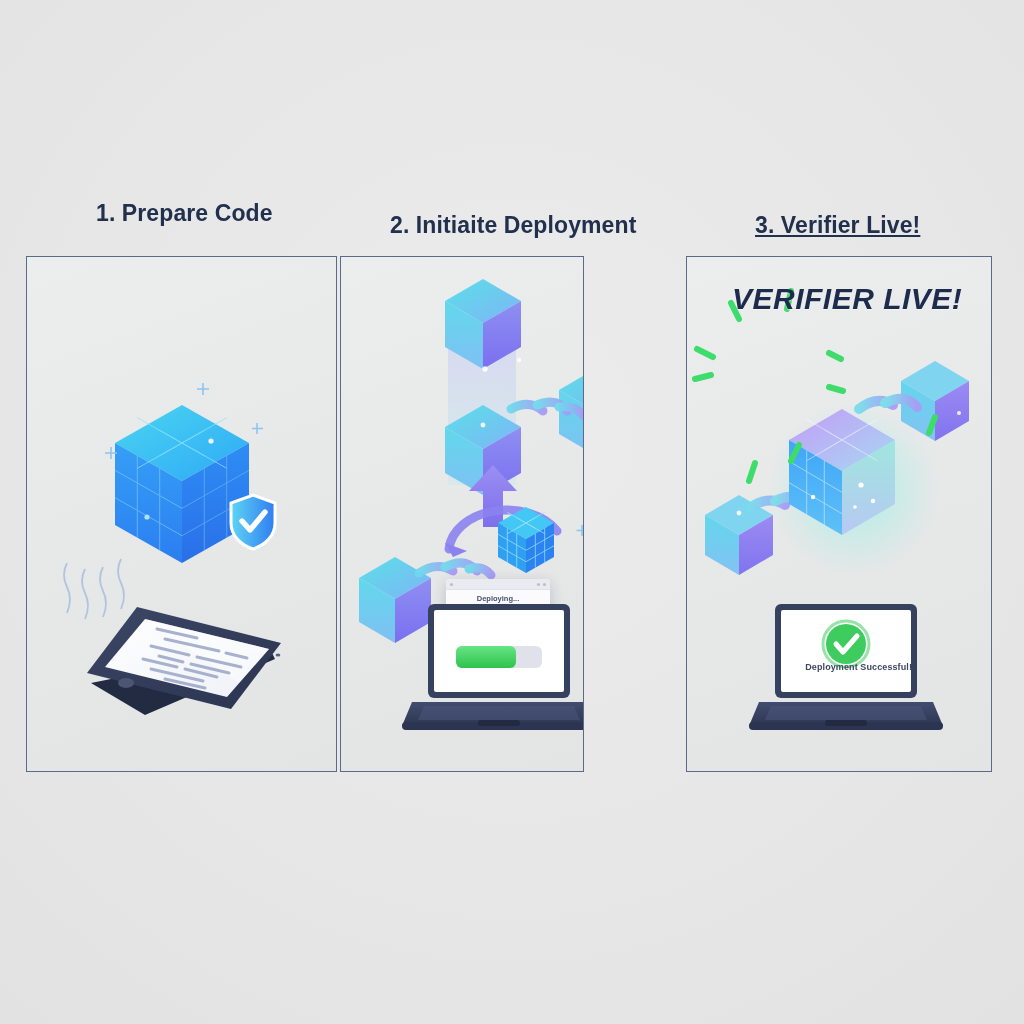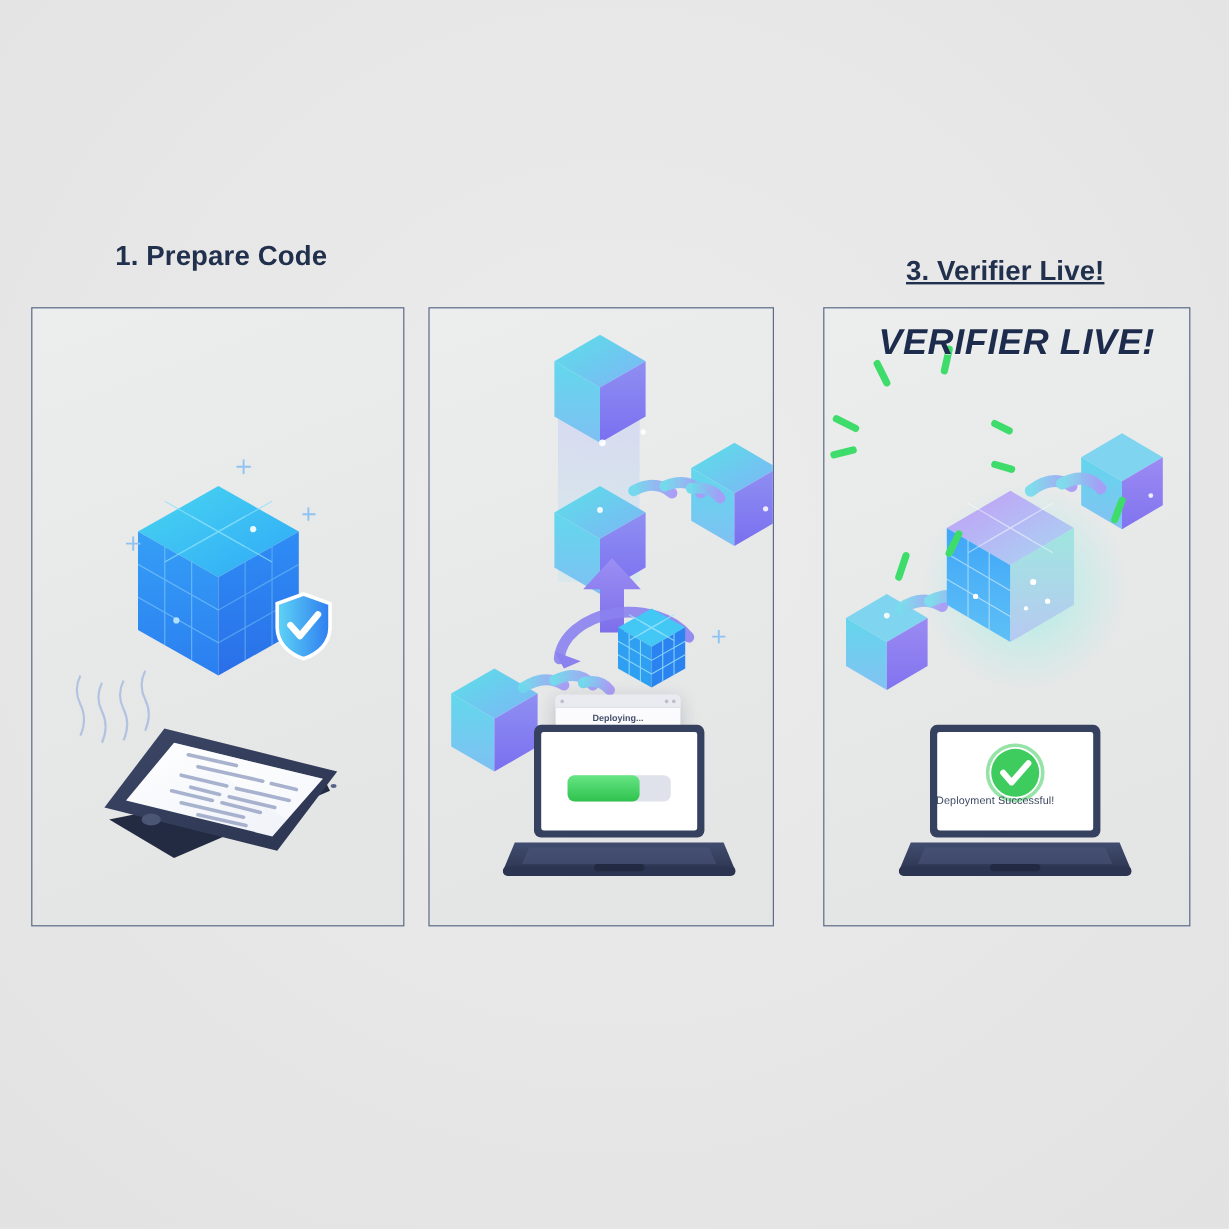--- a/index.html
+++ b/index.html
@@ -25,21 +25,21 @@
   .panel-title{
     position:absolute;
     color:#21304d;
     font-size:23px;
     font-weight:700;
     letter-spacing:.1px;
     white-space:nowrap;
   }
   
   #p1{left:26px;  top:256px; width:311px; height:516px;}
-  #p2{left:357px; top:256px; width:288px; height:516px;}
+  #p2{left:340px; top:256px; width:244px; height:516px;}
   #p3{left:686px; top:256px; width:306px; height:516px;}
   #t1{left:96px;  top:200px;}
   #t2{left:390px; top:212px;}
   #t3{left:755px; top:212px;text-decoration:underline;}
   #win-deploy{
     position:absolute;left:462px;top:578px;width:104px;height:44px;
     background:#fbfbfd;border-radius:4px;
     box-shadow:0 4px 14px rgba(40,50,80,.22);
     overflow:hidden;
   }
@@ -59,30 +59,31 @@
     background:linear-gradient(180deg,#5fe07a,#2fc94f);border-radius:3px;}
 
   
   #live-title{
     position:absolute;left:731px;top:281px;
     font-size:30px;font-weight:700;font-style:italic;
     color:#1d2b4c;letter-spacing:.5px;white-space:nowrap;
     text-shadow:0 1px 0 rgba(255,255,255,.5);
   }
   #deploy-ok-text{
-    position:absolute;left:779px;top:661px;width:132px;text-align:left;
-    font-size:9px;color:#3c4760;font-weight:400;letter-spacing:.1px;
+    position:absolute;left:779px;top:661px;width:132px;text-align:right;
+    font-size:9px;color:#3c4760;font-weight:700;letter-spacing:.1px;
   }
 </style>
 </head>
 <body>
 
 <div id="stage">
 
   <div class="panel-title" id="t1">1. Prepare Code</div>
+  <div class="panel-title" id="t2">2. Initiaite Deployment</div>
   <div class="panel-title" id="t3">3. Verifier Live!</div>
 
   <div class="panel" id="p1">
 
     <svg width="311" height="516" viewBox="0 0 311 516" style="position:absolute;left:0;top:0;">
       <defs>
         <linearGradient id="g1top" x1="0" y1="0" x2="1" y2="1">
           <stop offset="0" stop-color="#49d6f0"></stop>
             <stop offset="1" stop-color="#2fa8f7"></stop>
         </linearGradient>
@@ -419,21 +420,21 @@
         <path d="M10,92 l16,8"></path>
         <path d="M8,122 l16,-4"></path>
         <path d="M142,96 l12,6"></path>
         <path d="M142,130 l14,4"></path>
         <path d="M112,188 l-8,16"></path>
         <path d="M68,206 l-6,18"></path>
         <path d="M248,160 l-6,16"></path>
       </g>
     </svg>
 
-    <div id="live-title" style="position:absolute;left:45px;top:12px;">VERIFIER LIVE!</div>
+    <div id="live-title" style="position:absolute;left:45px;top:25px;">VERIFIER LIVE!</div>
 
     <svg style="position:absolute;left:62px;top:345px;" width="194" height="132" viewBox="0 0 194 132">
       <defs>
         <linearGradient id="lapbase3" x1="0" y1="0" x2="0" y2="1">
           <stop offset="0" stop-color="#414d70"></stop>
             <stop offset="1" stop-color="#2d3651"></stop>
         </linearGradient>
       </defs>
       <rect x="26" y="2" width="142" height="94" rx="6" fill="#36405f"></rect>
       <rect x="32" y="8" width="130" height="82" rx="2" fill="#ffffff"></rect>

